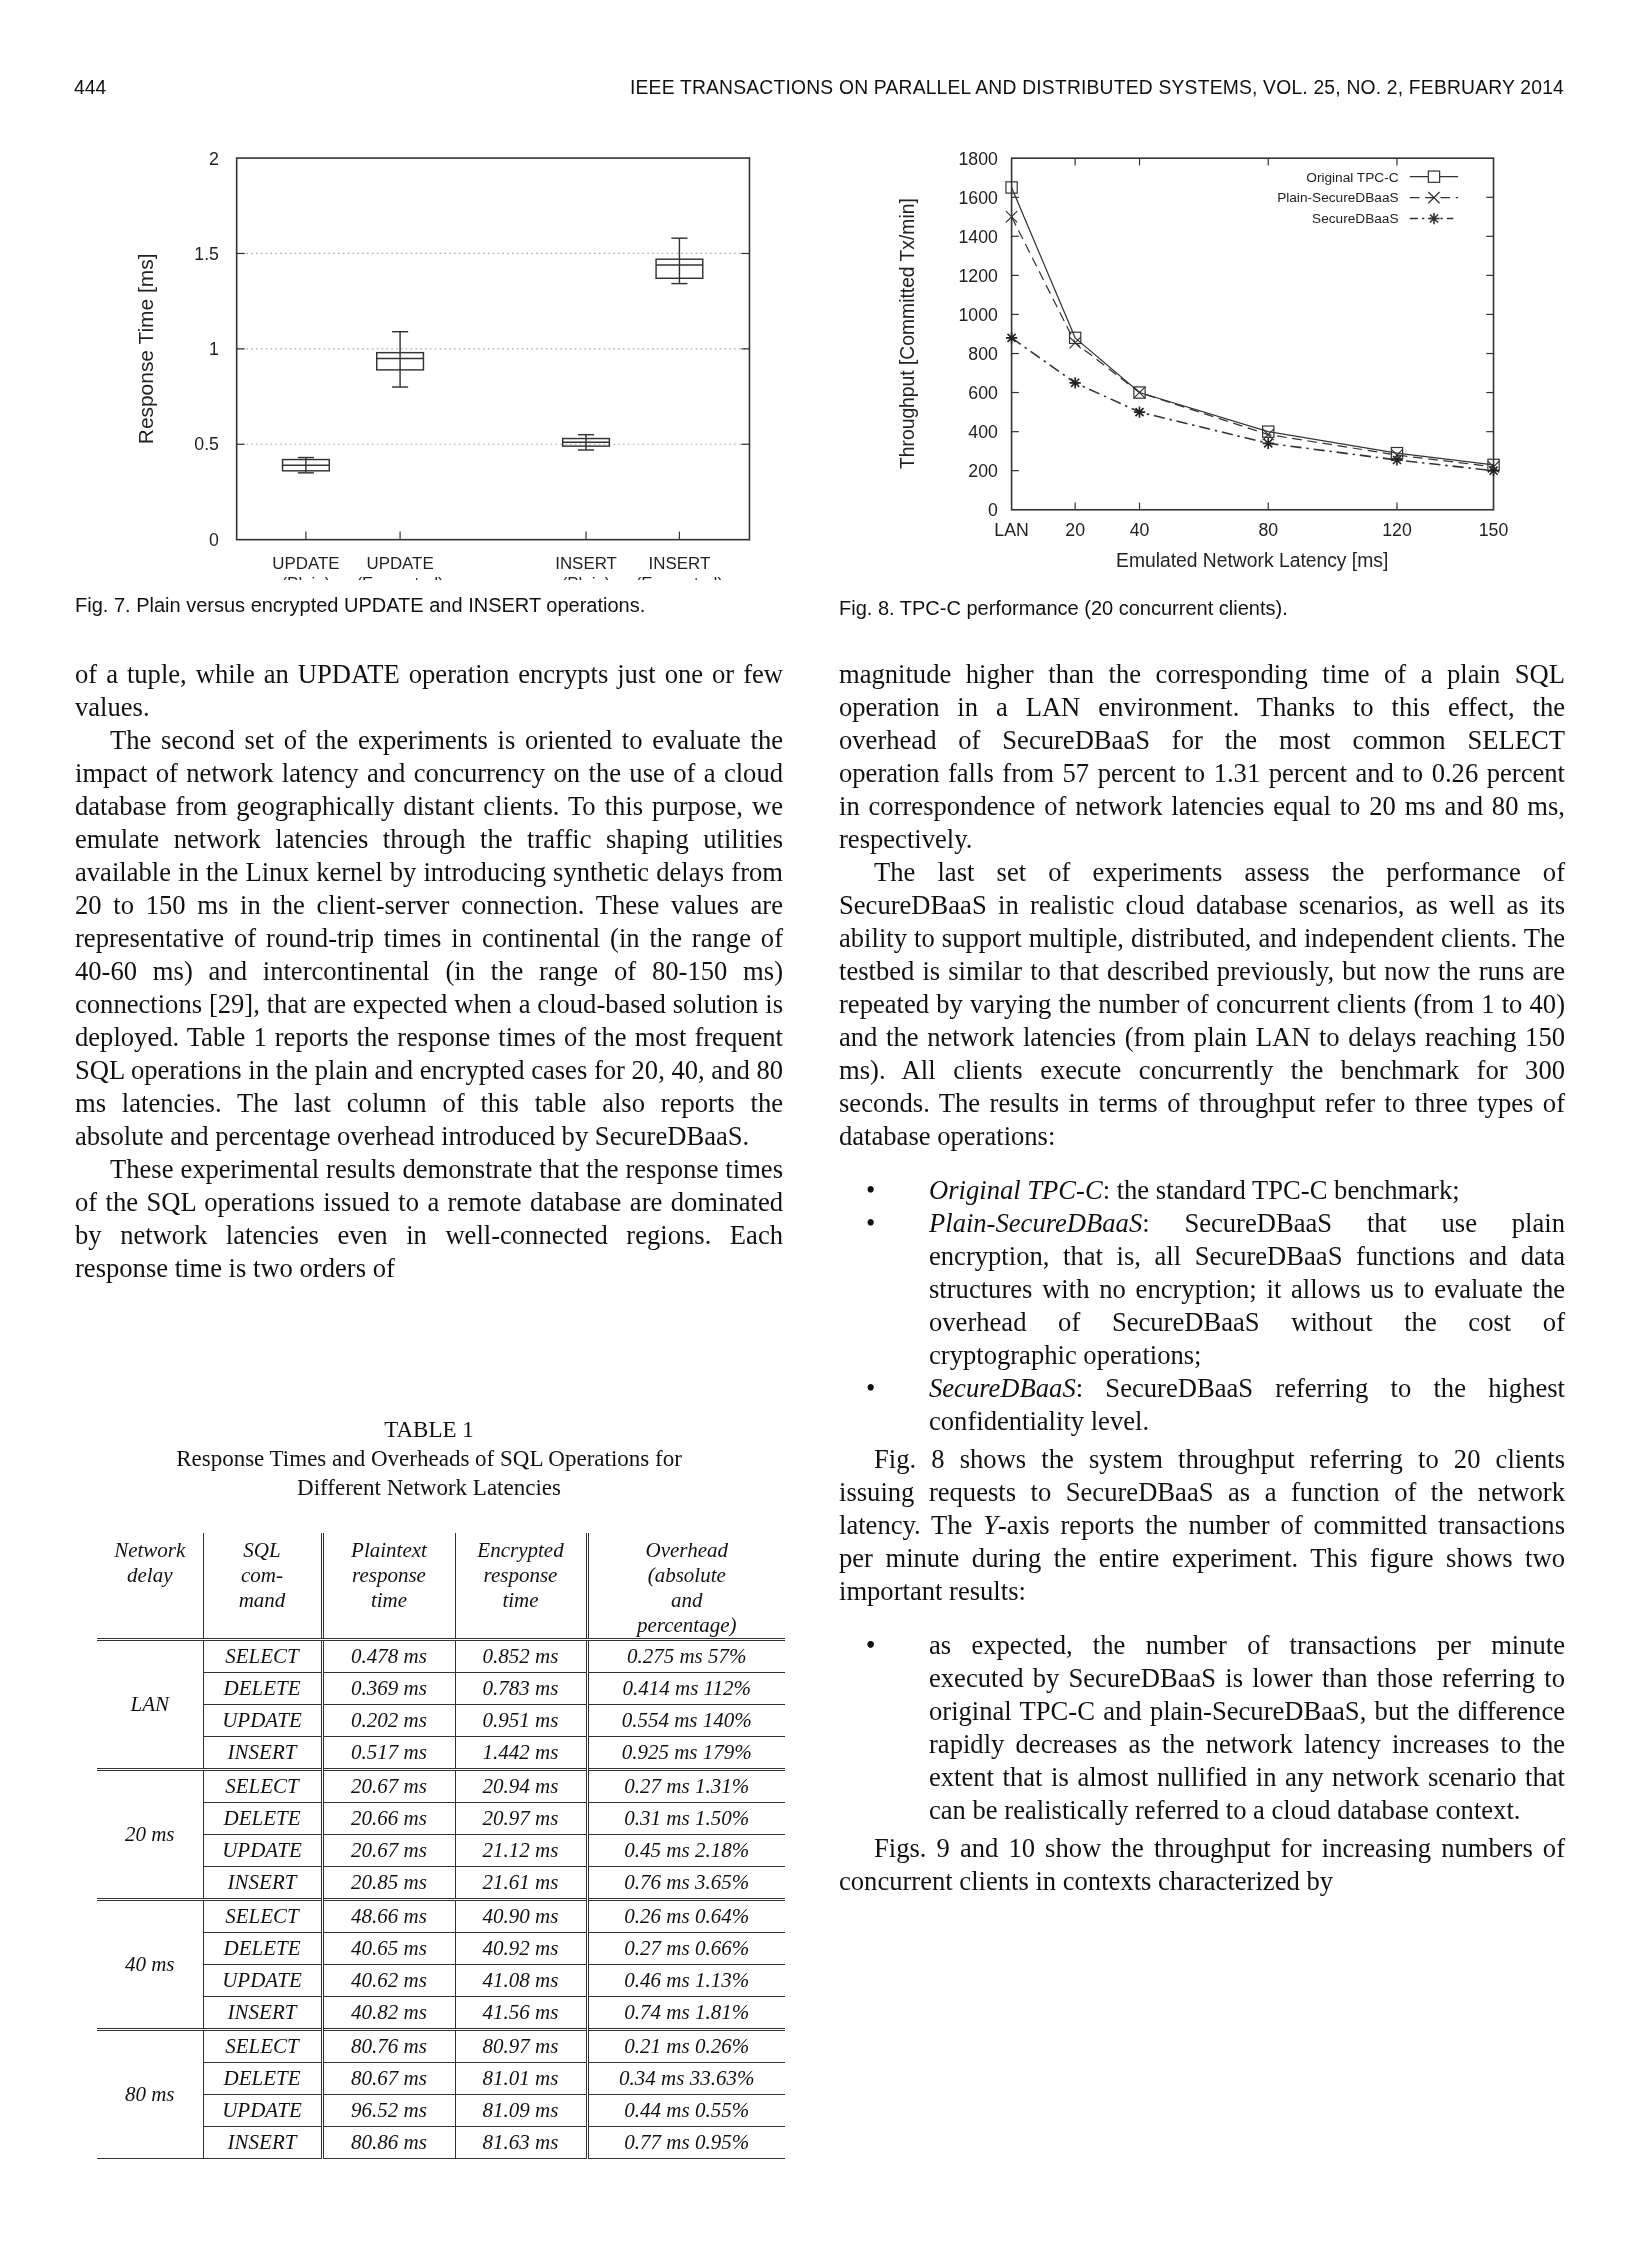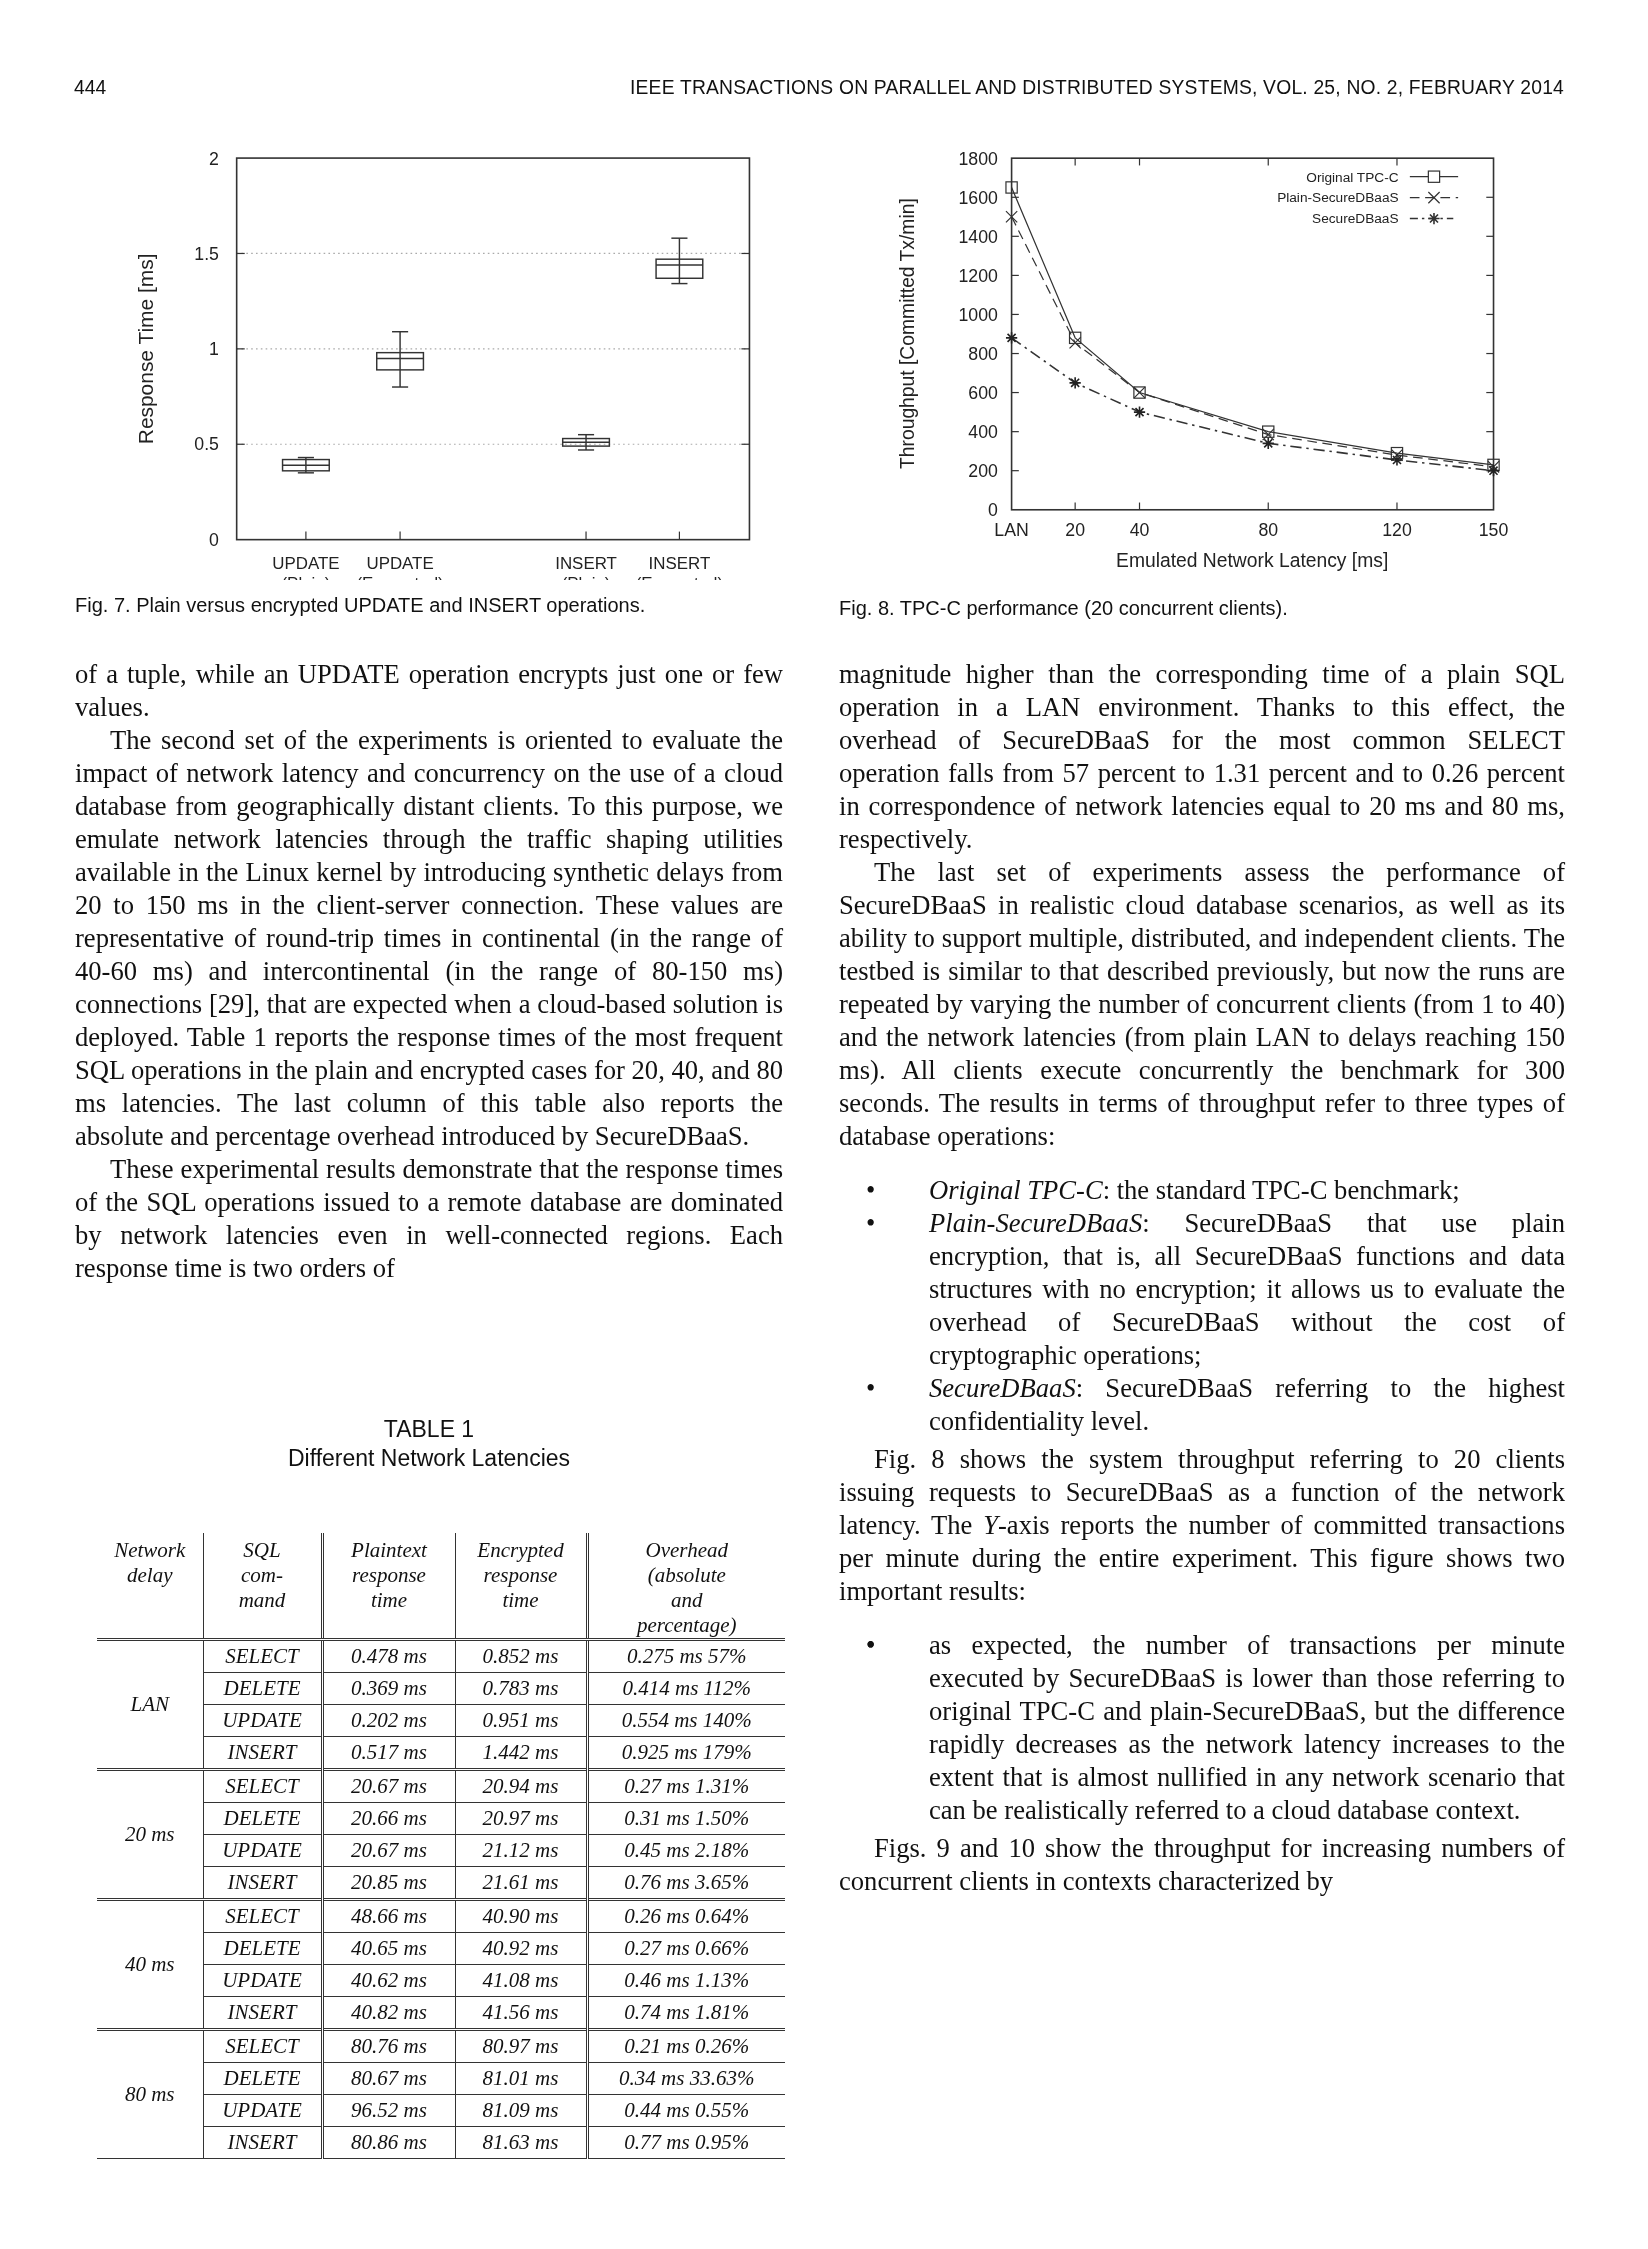--- a/index.html
+++ b/index.html
@@ -10,21 +10,21 @@
   #running-head { right:84px; top:77px; font-size:19.3px; letter-spacing:0.2px; }
   svg text { font-family: "Liberation Sans", sans-serif; fill:#222; }
   .caption { font-size:20px; }
   .col { position:absolute; font-family:"Liberation Serif", serif; font-size:26.6px; line-height:33px; text-align:justify; }
   .col p { margin:0; }
   .col p.indent { text-indent:35px; }
   .col ul { margin:0; padding:0; list-style:none; }
   .col li { position:relative; padding-left:90px; }
   .col li .bullet { position:absolute; left:27px; top:0; }
   .col .gap { height:21px; }
-  .table-title { text-align:center; font-family:Liberation Sans, sans-serif; font-size:23px; line-height:29px; }
+  .table-title { text-align:center; font-family:Liberation Serif, serif; font-size:23px; line-height:29px; }
   table.t1 { border-collapse:collapse; font-family:"Liberation Serif", serif; font-size:21px; position:absolute;font-style:italic; }
   table.t1 td, table.t1 th { text-align:center; padding:0; font-weight:normal; }
   table.t1 th { vertical-align:top; line-height:25px; padding-top:4.8px; }
   table.t1 td { height:31px; line-height:31px; }
   .bl { border-left:1.2px solid #333; }
   .bdl { border-left:3.2px double #333; }
   .bb { border-bottom:1.2px solid #333; }
   .grp-top td { border-top:3.2px double #333; }
   .hdr-bot th { border-bottom:3.2px double #333; }
 </style>
@@ -207,20 +207,21 @@
 <div class="abs sans caption" style="left:839px;top:597px;">Fig. 8. TPC-C performance (20 concurrent clients).</div>
 
 <div class="col" style="left:75px;top:658px;width:708px;">
   <p>of a tuple, while an UPDATE operation encrypts just one or few values.</p>
   <p class="indent">The second set of the experiments is oriented to evaluate the impact of network latency and concurrency on the use of a cloud database from geographically distant clients. To this purpose, we emulate network latencies through the traffic shaping utilities available in the Linux kernel by introducing synthetic delays from 20 to 150 ms in the client-server connection. These values are representative of round-trip times in continental (in the range of 40-60 ms) and intercontinental (in the range of 80-150 ms) connections [29], that are expected when a cloud-based solution is deployed. Table 1 reports the response times of the most frequent SQL operations in the plain and encrypted cases for 20, 40, and 80 ms latencies. The last column of this table also reports the absolute and percentage overhead introduced by SecureDBaaS.</p>
   <p class="indent">These experimental results demonstrate that the response times of the SQL operations issued to a remote database are dominated by network latencies even in well-connected regions. Each response time is two orders of</p>
 </div>
 
 <div class="abs table-title" style="left:75px;top:1415px;width:708px;">
   <div>TABLE 1</div>
+  <div>Response Times and Overheads of SQL Operations for</div>
   <div>Different Network Latencies</div>
 </div>
 
 <table class="t1" style="left:97px;top:1533px;width:688px;">
   <colgroup>
       <col style="width:106px">
       <col style="width:119px">
       <col style="width:133px">
       <col style="width:132px">
       <col style="width:198px">

